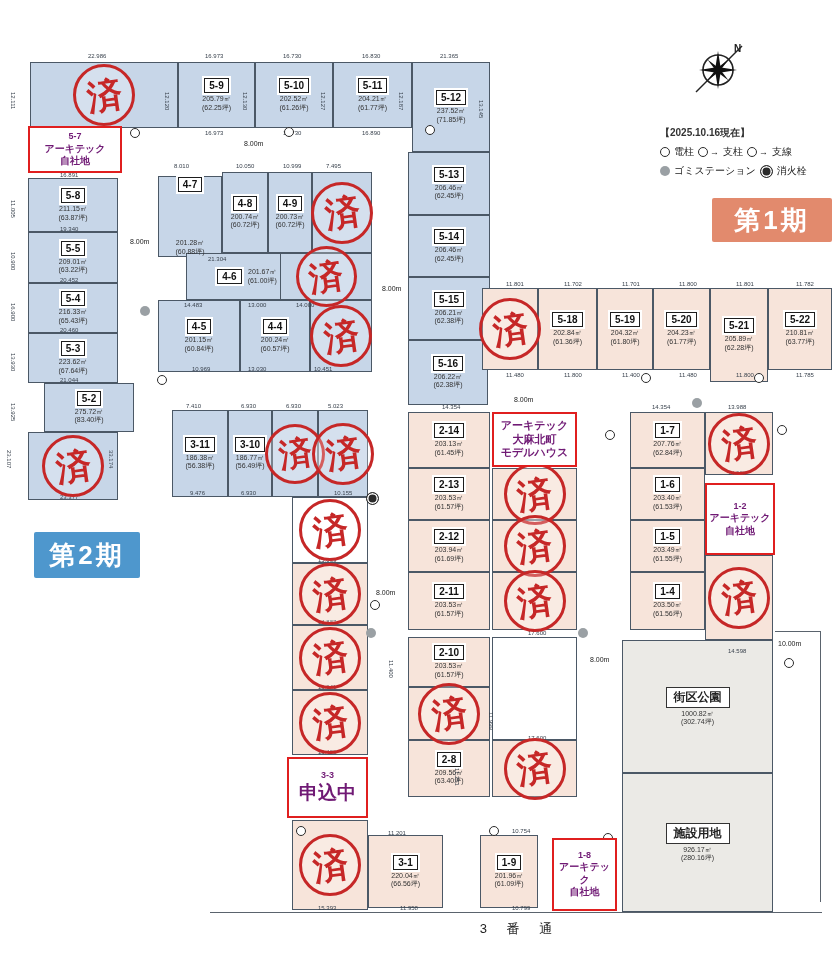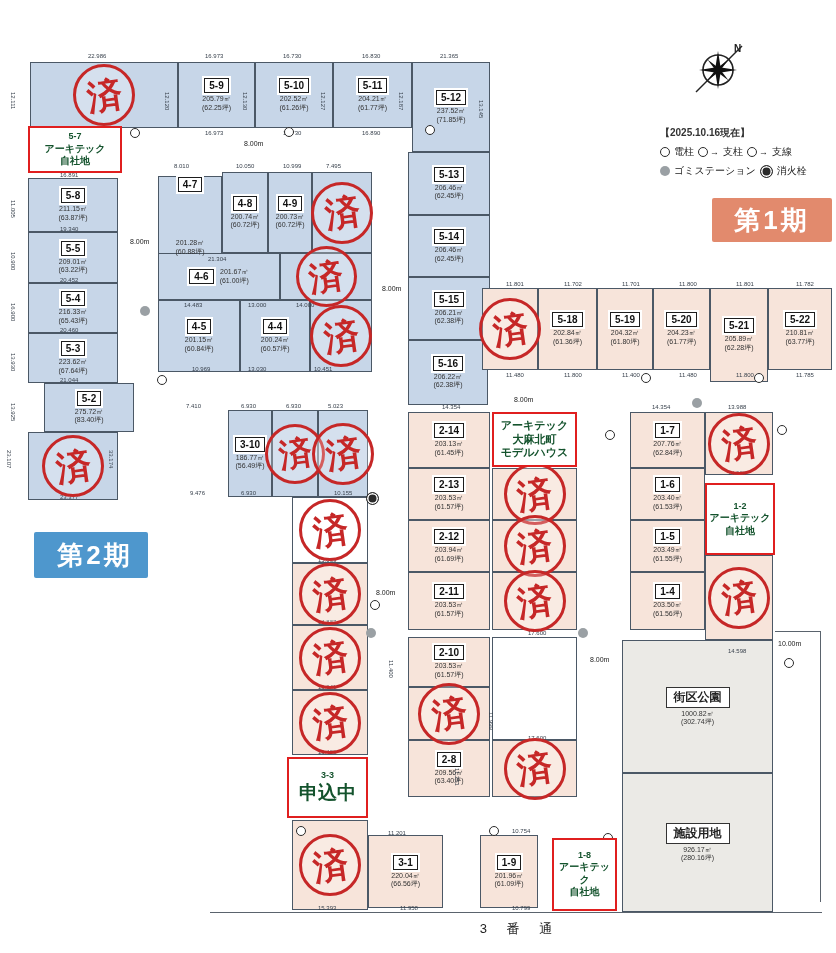--- a/index.html
+++ b/index.html
@@ -1,34 +1,34 @@
 <!DOCTYPE html>
 <html><head>
 <meta charset="utf-8">
 <style>
   html,body{margin:0;padding:0;background:#fff;}
   #canvas{position:relative;width:836px;height:953px;background:#ffffff;overflow:hidden;
     font-family:"Liberation Sans","DejaVu Sans",sans-serif;}
   .lot{position:absolute;box-sizing:border-box;border:1px solid #4b5866;
     display:flex;flex-direction:column;align-items:center;justify-content:center;gap:2px;}
-  .lot.wide{flex-direction:row;gap:6px;}
+  .lot.wide{flex-direction:row;gap:6px;margin-left:28px;}
   .blue{background:#c7d6e8;}
   .pink{background:#f7e4da;}
   .white{background:#ffffff;}
   .gray{background:#ebeae6;}
   .lot-id{background:#fff;border:1px solid #1d1d1d;font-weight:bold;font-size:10px;
     line-height:13px;padding:0 4px;color:#111;box-shadow:0 0 0 2px #ffffff;white-space:nowrap;z-index:2;}
   .lot-area{font-size:7px;line-height:8.5px;color:#333;text-align:center;z-index:2;white-space:nowrap;}
   .zone-name{background:#fff;border:1px solid #333;font-weight:bold;font-size:12px;
     padding:1px 7px;color:#222;z-index:2;white-space:nowrap;}
   .stamp{position:absolute;border:3px solid #c62727;border-radius:50%;background:rgba(255,255,255,.25);
     display:flex;align-items:center;justify-content:center;z-index:5;}
   .stamp span{color:#c62727;font-weight:bold;transform:rotate(-8deg);line-height:1;}
   .special{position:absolute;box-sizing:border-box;border:2px solid #e01f1f;background:#fff;
-    color:#14532d;font-weight:bold;display:flex;flex-direction:column;align-items:center;
+    color:#701a75;font-weight:bold;display:flex;flex-direction:column;align-items:center;
     justify-content:center;text-align:center;z-index:6;line-height:1.25;}
   .dim{position:absolute;font-size:6px;color:#3a434e;white-space:nowrap;transform-origin:0 0;z-index:3;}
   .roadlab{position:absolute;font-size:7px;color:#222;white-space:nowrap;z-index:3;}
   .sym{position:absolute;box-sizing:border-box;border-radius:50%;z-index:4;}
   .sym.pole{width:10px;height:10px;border:1.5px solid #2b2b2b;background:#fff;}
   .sym.gomi{width:10px;height:10px;background:#9aa0a4;}
   .sym.hydrant{width:13px;height:13px;border:1.5px solid #2b2b2b;background:#2b2b2b;
     box-shadow:inset 0 0 0 1.5px #fff;}
   .phase-tag{position:absolute;color:#fff;font-weight:bold;font-size:26px;letter-spacing:3px;
     display:flex;align-items:center;justify-content:center;z-index:6;border-radius:2px;}
@@ -73,21 +73,21 @@
     </div>
     <div class="row">
       <span class="sym gomi lsym"></span>
       <span>ゴミステーション</span>
       <span class="sym hydrant lsym"></span>
       <span>消火栓</span>
     </div>
   </div>
 
   <div class="phase-tag" style="left:712px;top:198px;width:120px;height:44px;background:#e28a6d;">第1期</div>
-  <div class="phase-tag" style="left:34px;top:532px;width:106px;height:46px;background:#4e97cd;padding-left:8px;">第2期</div>
+  <div class="phase-tag" style="left:34px;top:532px;width:106px;height:46px;background:#4e97cd;">第2期</div>
 
   <div id="street">3 番 通</div>
 
   <div class="line" style="left:210px;top:912px;width:612px;height:1px;"></div>
   <div class="line" style="left:820px;top:632px;width:1px;height:270px;"></div>
   <div class="line" style="left:775px;top:631px;width:46px;height:1px;"></div>
 
 <div class="lot blue" style="left: 30px; top: 62px; width: 148px; height: 66px;">
       <div class="stamp" style="height: 56px; width: 56px; left: calc(50% - 31px); top: calc(50% - 31px);">
         <span style="font-size: 35px;">済</span>
@@ -237,20 +237,27 @@
     <div class="lot blue" style="left: 240px; top: 300px; width: 70px; height: 72px;">
       <div class="lot-id">4-4</div>
       <div class="lot-area">
         <div>200.24㎡</div>
         <div>(60.57坪)</div>
       </div>
     </div>
     <div class="lot blue" style="left: 310px; top: 300px; width: 62px; height: 72px;">
       <div class="stamp" style="height: 56px; width: 56px; left: calc(50% - 31px); top: calc(50% - 31px);">
         <span style="font-size: 35px;">済</span>
+      </div>
+    </div>
+    <div class="lot blue" style="left: 172px; top: 410px; width: 56px; height: 87px;">
+      <div class="lot-id">3-11</div>
+      <div class="lot-area">
+        <div>186.38㎡</div>
+        <div>(56.38坪)</div>
       </div>
     </div>
     <div class="lot blue" style="left: 228px; top: 410px; width: 44px; height: 87px;">
       <div class="lot-id">3-10</div>
       <div class="lot-area">
         <div>186.77㎡</div>
         <div>(56.49坪)</div>
       </div>
     </div>
     <div class="lot blue" style="left: 272px; top: 410px; width: 46px; height: 87px;">

